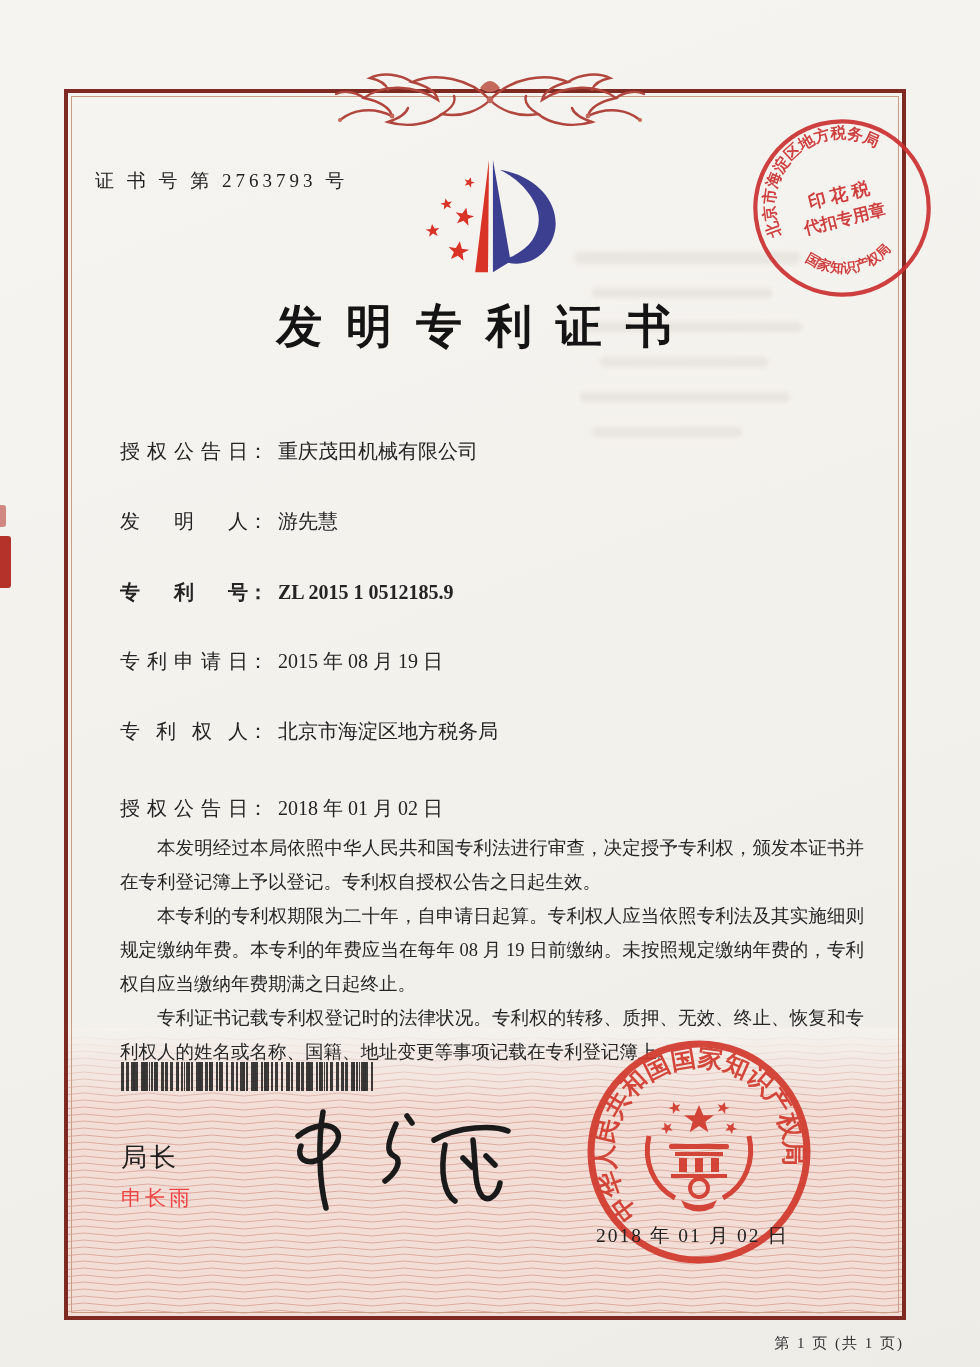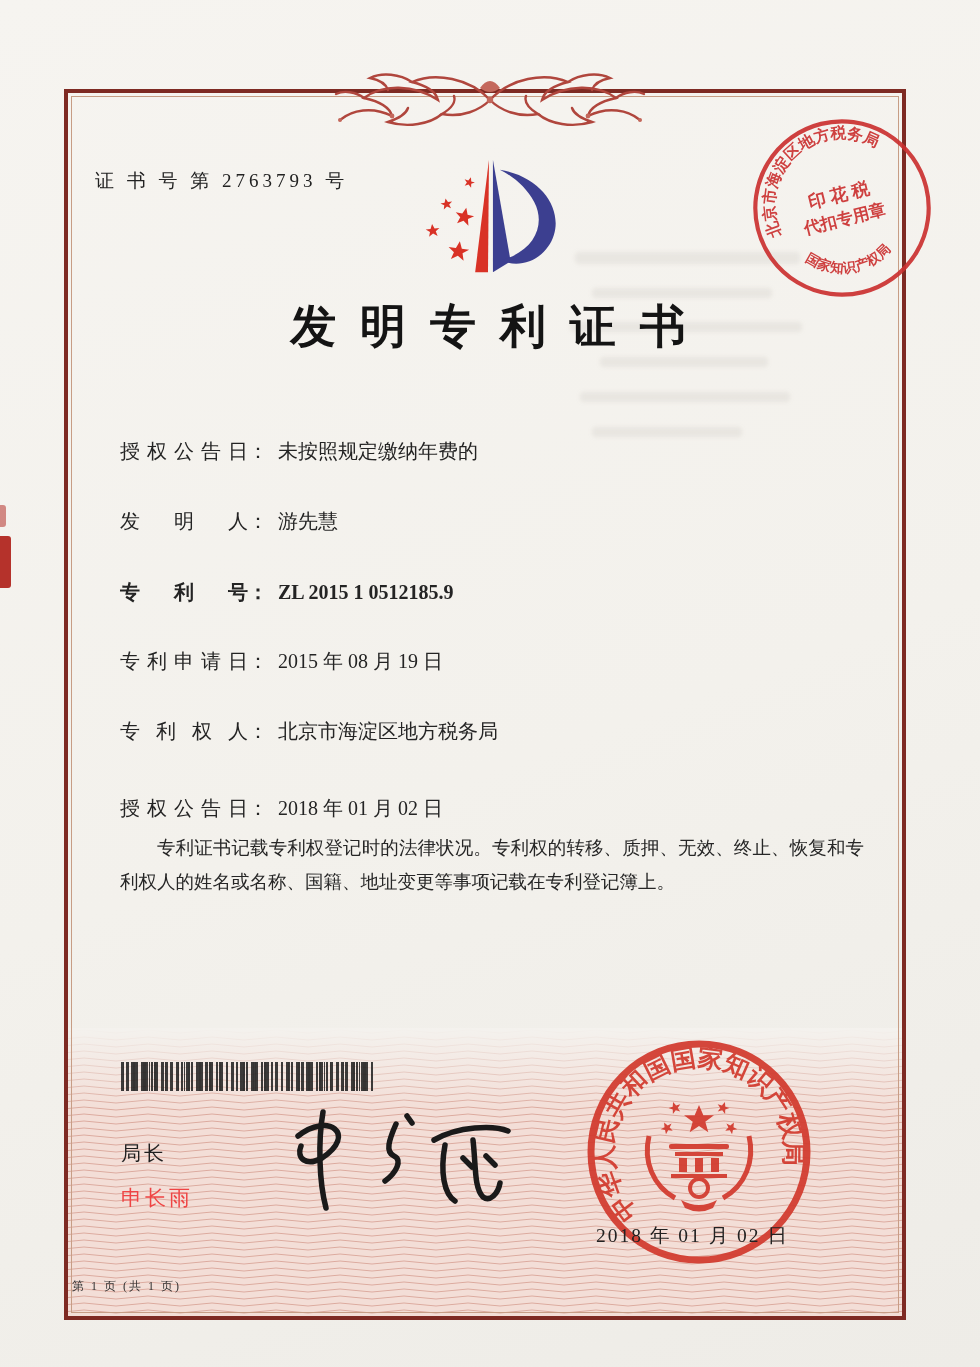--- a/index.html
+++ b/index.html
@@ -20,21 +20,21 @@
   }
   .ornament{position:absolute;left:330px;top:48px;width:320px;height:92px;z-index:6;}
   .cert-no{
     position:absolute;left:95px;top:168px;font-size:19px;letter-spacing:4px;color:#222;
     z-index:3;
   }
   .logo{position:absolute;left:398px;top:150px;width:178px;height:138px;z-index:3;}
   .tax-stamp{position:absolute;left:748px;top:114px;width:188px;height:188px;z-index:7;
     transform:rotate(-14deg);opacity:.92;}
   .title{
-    position:absolute;left:72px;top:296px;width:832px;text-align:center;
+    position:absolute;left:58px;top:296px;width:832px;text-align:center;
     font-size:46px;font-weight:600;color:#141414;letter-spacing:.52em;text-indent:.52em;
     z-index:3;
   }
   .field-row{position:absolute;left:120px;font-size:20px;white-space:nowrap;z-index:3;color:#242424;}
   .field-label{display:inline-block;width:128px;text-align:justify;text-align-last:justify;}
   .field-colon{margin-right:10px;}
   .paragraphs{
     position:absolute;left:120px;top:831px;width:744px;font-size:18.5px;line-height:34px;
     text-align:justify;color:#262626;z-index:3;
   }
@@ -42,29 +42,29 @@
   .ghost{position:absolute;border-radius:4px;background:rgba(125,115,105,.09);filter:blur(2px);z-index:1;}
   .guilloche{position:absolute;left:68px;top:1028px;width:834px;height:288px;z-index:1;}
   .barcode{
     position:absolute;left:121px;top:1062px;width:252px;height:29px;z-index:3;
     background:
       repeating-linear-gradient(90deg,#1d1d1d 0 2px,transparent 2px 5px),
       repeating-linear-gradient(90deg,#1d1d1d 0 1px,transparent 1px 7px),
       repeating-linear-gradient(90deg,#151515 0 3px,transparent 3px 11px);
     opacity:.85;
   }
-  .director-title{position:absolute;left:121px;top:1140px;font-size:20px;z-index:3;
+  .director-title{position:absolute;left:121px;top:1140px;font-size:26px;z-index:3;
     font-family:"Liberation Sans","DejaVu Sans",sans-serif;color:#1f1f1f;letter-spacing:3px;}
   .director-name{position:absolute;left:121px;top:1184px;font-size:21px;z-index:3;
     font-family:"Liberation Sans","DejaVu Sans",sans-serif;color:#ef4444;letter-spacing:3px;}
   .signature{position:absolute;left:268px;top:1096px;width:250px;height:118px;z-index:4;}
   .office-seal{position:absolute;left:583px;top:1036px;width:232px;height:232px;z-index:4;opacity:.93;}
   .issue-date{position:absolute;left:596px;top:1222px;font-size:19.5px;letter-spacing:2px;color:#222;z-index:4;}
-  .page-footer{position:absolute;left:72px;top:1278px;width:832px;text-align:left;
-    font-size:12px;letter-spacing:2px;color:#333;z-index:4;}
+  .page-footer{position:absolute;left:72px;top:1334px;width:832px;text-align:right;
+    font-size:15px;letter-spacing:2px;color:#333;z-index:4;}
 </style>
 </head>
 <body>
 
 <div class="edge-mark" style="top:536px;width:11px;height:52px;"></div>
 <div class="edge-mark" style="top:505px;width:6px;height:22px;opacity:.55;"></div>
 
 <div class="ghost" style="left:575px;top:252px;width:225px;height:12px;"></div>
 <div class="ghost" style="left:592px;top:288px;width:180px;height:10px;"></div>
 <div class="ghost" style="left:570px;top:322px;width:232px;height:10px;"></div>
@@ -147,39 +147,41 @@
   <text font-size="13" fill="#cb3131" font-family="'Liberation Serif','DejaVu Serif',serif" font-weight="700">
     <textPath href="#taxBottom" startOffset="4">国家知识产权局</textPath>
   </text>
   <text x="90" y="83" text-anchor="middle" font-size="17" fill="#cb3131" font-weight="700" font-family="'Liberation Serif','DejaVu Serif',serif">印 花 税</text>
   <text x="90" y="106" text-anchor="middle" font-size="16" fill="#cb3131" font-weight="700" font-family="'Liberation Serif','DejaVu Serif',serif">代扣专用章</text>
 </svg>
 
 <div class="title">发明专利证书</div>
 
 <div class="field-row" style="top:438px;">
-  <span class="field-label">授权公告日</span><span class="field-colon">：</span><span>未按照规定缴纳年费的</span>
+  <span class="field-label">授权公告日</span><span class="field-colon">：</span><span>重庆茂田机械有限公司</span>
 </div>
 <div class="field-row" style="top:508px;">
   <span class="field-label">发明人</span><span class="field-colon">：</span><span>游先慧</span>
 </div>
 <div class="field-row" style="top:579px;font-weight:bold;">
   <span class="field-label">专利号</span><span class="field-colon">：</span><span>ZL 2015 1 0512185.9</span>
 </div>
 <div class="field-row" style="top:648px;">
   <span class="field-label">专利申请日</span><span class="field-colon">：</span><span>2015 年 08 月 19 日</span>
 </div>
 <div class="field-row" style="top:718px;">
   <span class="field-label">专利权人</span><span class="field-colon">：</span><span>北京市海淀区地方税务局</span>
 </div>
 <div class="field-row" style="top:788px;margin-top:7px;">
   <span class="field-label">授权公告日</span><span class="field-colon">：</span><span>2018 年 01 月 02 日</span>
 </div>
 
 <div class="paragraphs">
+  <p>本发明经过本局依照中华人民共和国专利法进行审查，决定授予专利权，颁发本证书并在专利登记簿上予以登记。专利权自授权公告之日起生效。</p>
+  <p>本专利的专利权期限为二十年，自申请日起算。专利权人应当依照专利法及其实施细则规定缴纳年费。本专利的年费应当在每年 08 月 19 日前缴纳。未按照规定缴纳年费的，专利权自应当缴纳年费期满之日起终止。</p>
   <p>专利证书记载专利权登记时的法律状况。专利权的转移、质押、无效、终止、恢复和专利权人的姓名或名称、国籍、地址变更等事项记载在专利登记簿上。</p>
 </div>
 
 <div class="barcode"></div>
 
 <div class="director-title">局长</div>
 <div class="director-name">申长雨</div>
 
 <svg class="signature" viewBox="0 0 250 118">
   <g fill="none" stroke="#1a1a1a" stroke-width="5.5" stroke-linecap="round" stroke-linejoin="round">

